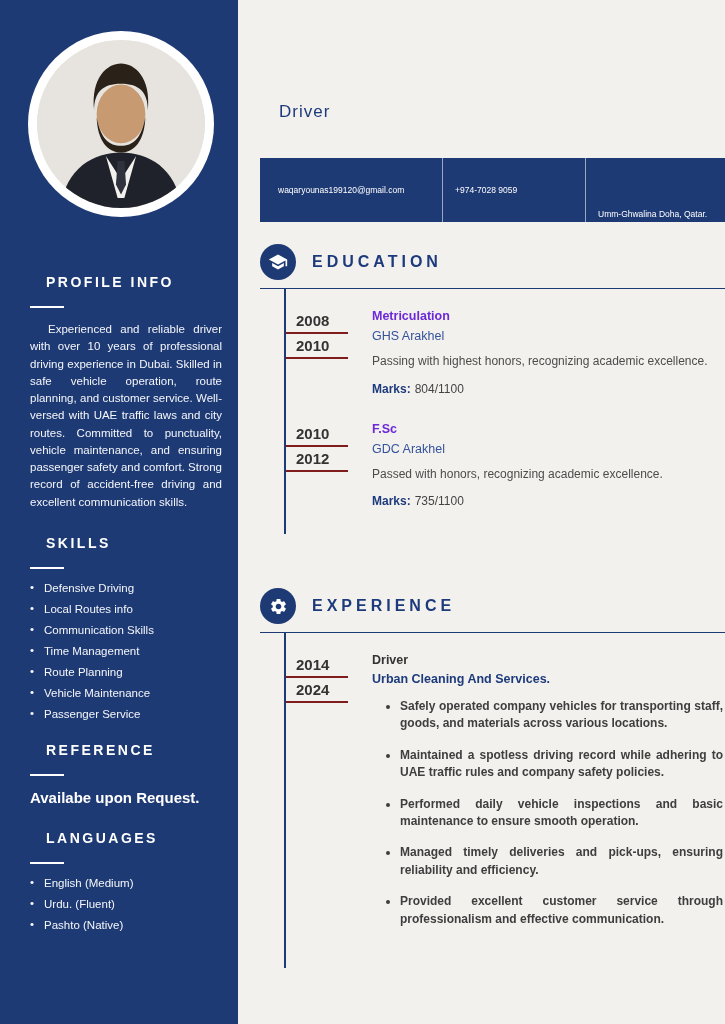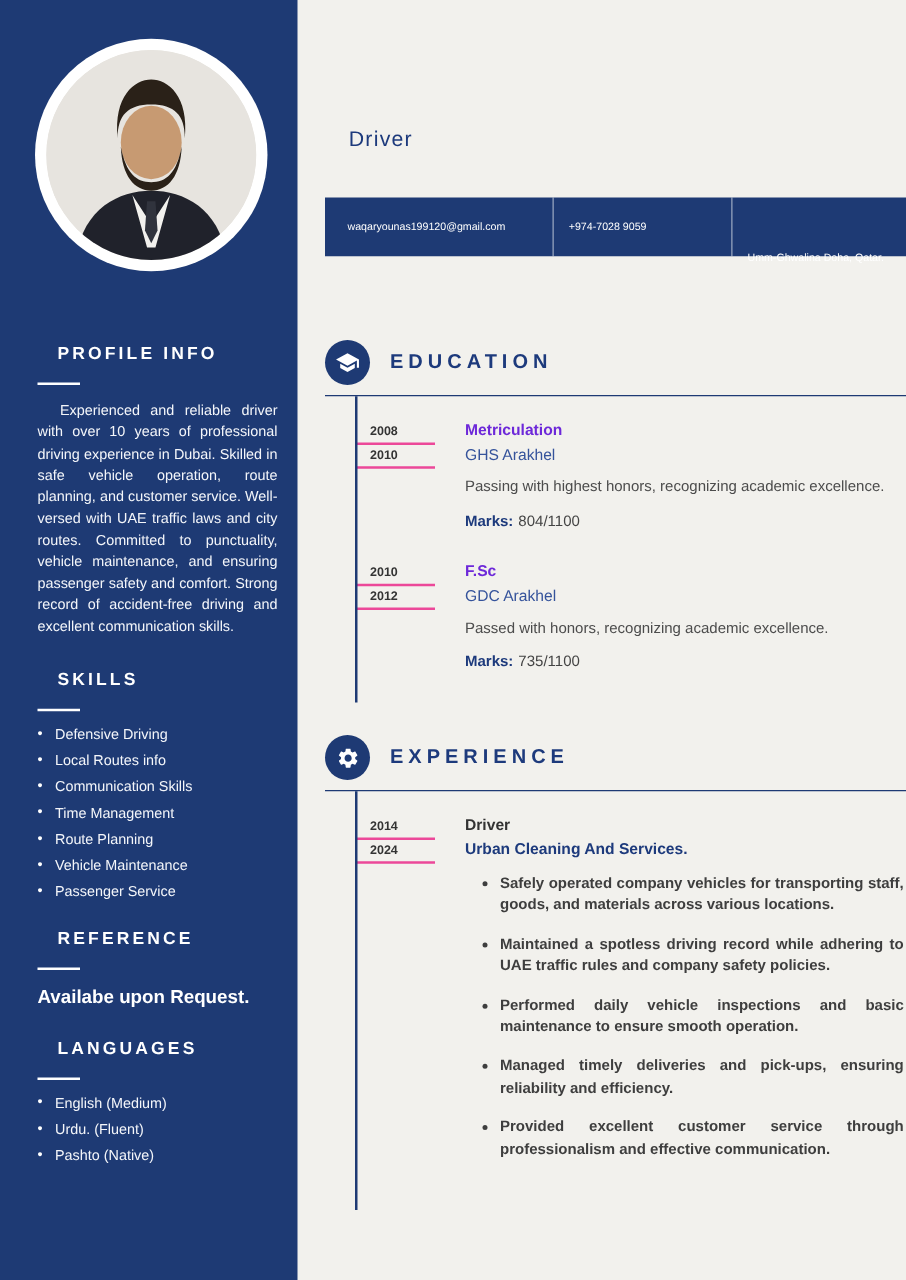--- a/index.html
+++ b/index.html
@@ -16,41 +16,41 @@
   .rule{width:34px;height:2px;background:#fff;margin:7px 0 13px;}
   .profile-text{margin:0 0 24px;font-size:11.5px;line-height:1.5;text-align:justify;text-indent:18px;color:#f4f6fa;}
   .side-list{list-style:none;margin:2px 0 22px;padding:0;}
   .side-list li{position:relative;padding-left:14px;margin-bottom:9px;font-size:11.5px;color:#f4f6fa;}
   .side-list li::before{content:"•";position:absolute;left:0;top:-1px;color:#fff;}
   .reference-text{margin:0 0 24px;font-size:15px;font-weight:bold;color:#fff;}
 
   
   .name{position:absolute;left:278px;top:62px;font-size:30px;font-weight:bold;letter-spacing:1px;color:#1d3a7c;}
   .job-title{position:absolute;left:279px;top:102px;font-size:17px;letter-spacing:1px;color:#1d3a7c;}
-  .contact-bar{position:absolute;left:260px;right:0;top:158px;height:47px;background:#1e3a74;
+  .contact-bar{position:absolute;left:260px;right:0;top:158px;height:64px;background:#1e3a74;
     display:flex;align-items:stretch;color:#fff;font-size:8.5px;line-height:1.7;}
   .contact-cell{display:flex;align-items:center;padding:0 12px;}
   .cell-email{width:152px;padding-left:18px;border-right:1px solid rgba(255,255,255,.55);word-break:break-all;}
   .cell-phone{width:118px;border-right:1px solid rgba(255,255,255,.55);}
   .cell-address{flex:1;margin-top:48px;}
 
   
   .section{position:absolute;left:260px;right:0;}
-  .section-edu{top:272px;}
+  .section-edu{top:244px;}
   .section-exp{top:588px;}
   .section-header{display:flex;align-items:center;gap:16px;padding-bottom:8px;border-bottom:1.5px solid #1e3a74;}
   .icon-circle{width:36px;height:36px;border-radius:50%;background:#1e3a74;flex:none;
     display:flex;align-items:center;justify-content:center;}
   .section-title{font-size:16px;font-weight:bold;letter-spacing:4px;color:#1d3a7c;}
   .section-body{position:relative;padding:20px 0 26px;}
   .section-body::before{content:"";position:absolute;left:24px;top:0;bottom:0;width:2px;background:#1e3a74;}
   .entry{display:flex;align-items:flex-start;margin-bottom:26px;}
   .entry:last-child{margin-bottom:0;}
   .years{margin-left:24px;width:64px;flex:none;}
-  .yr{font-size:10px;font-weight:bold;color:#333;padding:3px 0 3px 12px;border-bottom:2px solid #ec4899;}
+  .yr{font-size:15px;font-weight:bold;color:#333;padding:3px 0 3px 12px;border-bottom:2px solid #7f1d1d;}
   .entry-content{flex:1;padding-left:24px;padding-right:2px;}
   .degree{font-size:12.5px;font-weight:bold;color:#6d28d9;margin-bottom:6px;}
   .school{font-size:12.5px;color:#35539b;margin-bottom:9px;}
   .desc{font-size:12px;color:#4c4c4c;line-height:1.55;text-align:justify;margin-bottom:11px;}
   .marks{font-size:12px;color:#444;}
   .marks .marks-label{font-weight:bold;color:#1d3a7c;margin-right:4px;}
   .role{font-size:12.5px;font-weight:bold;color:#333;margin-bottom:5px;}
   .company{font-size:12.5px;font-weight:bold;color:#1d3a7c;margin-bottom:12px;}
   .exp-bullets{list-style:disc;margin:0 0 0 14px;padding-left:14px;}
   .exp-bullets li{font-size:12px;font-weight:bold;color:#3e3e3e;line-height:1.45;text-align:justify;margin-bottom:14px;}

